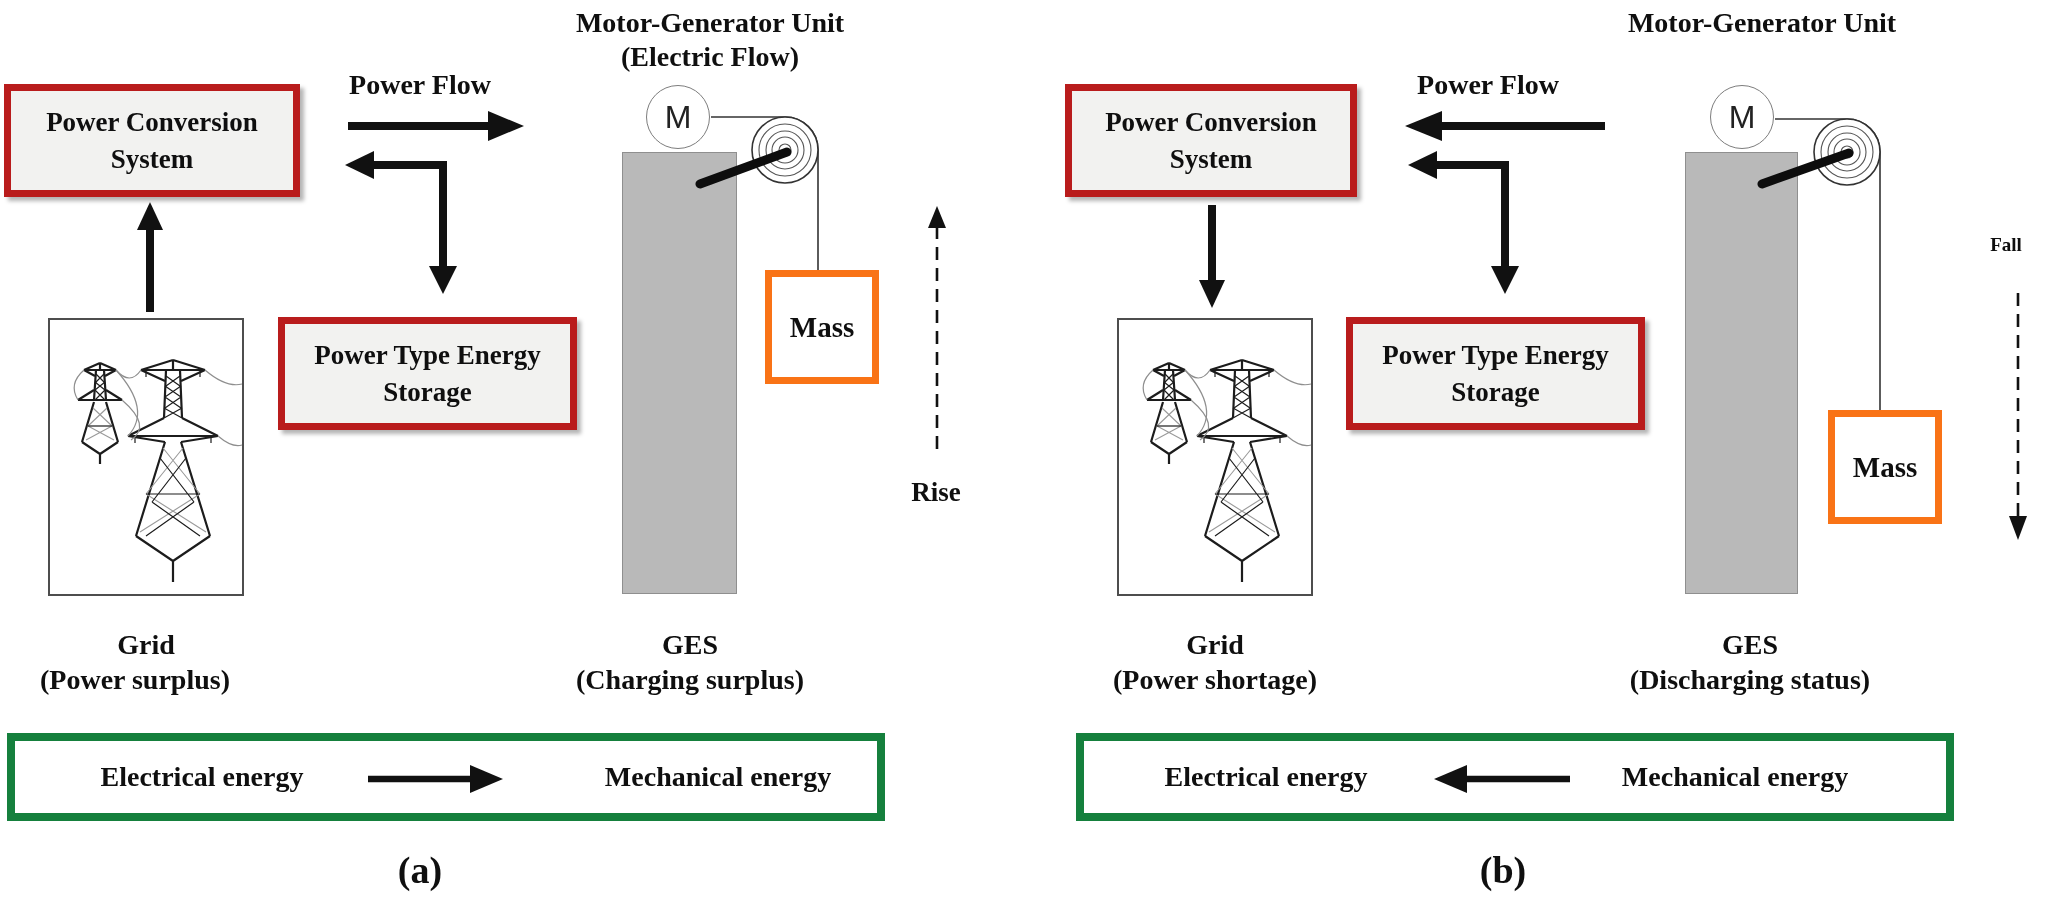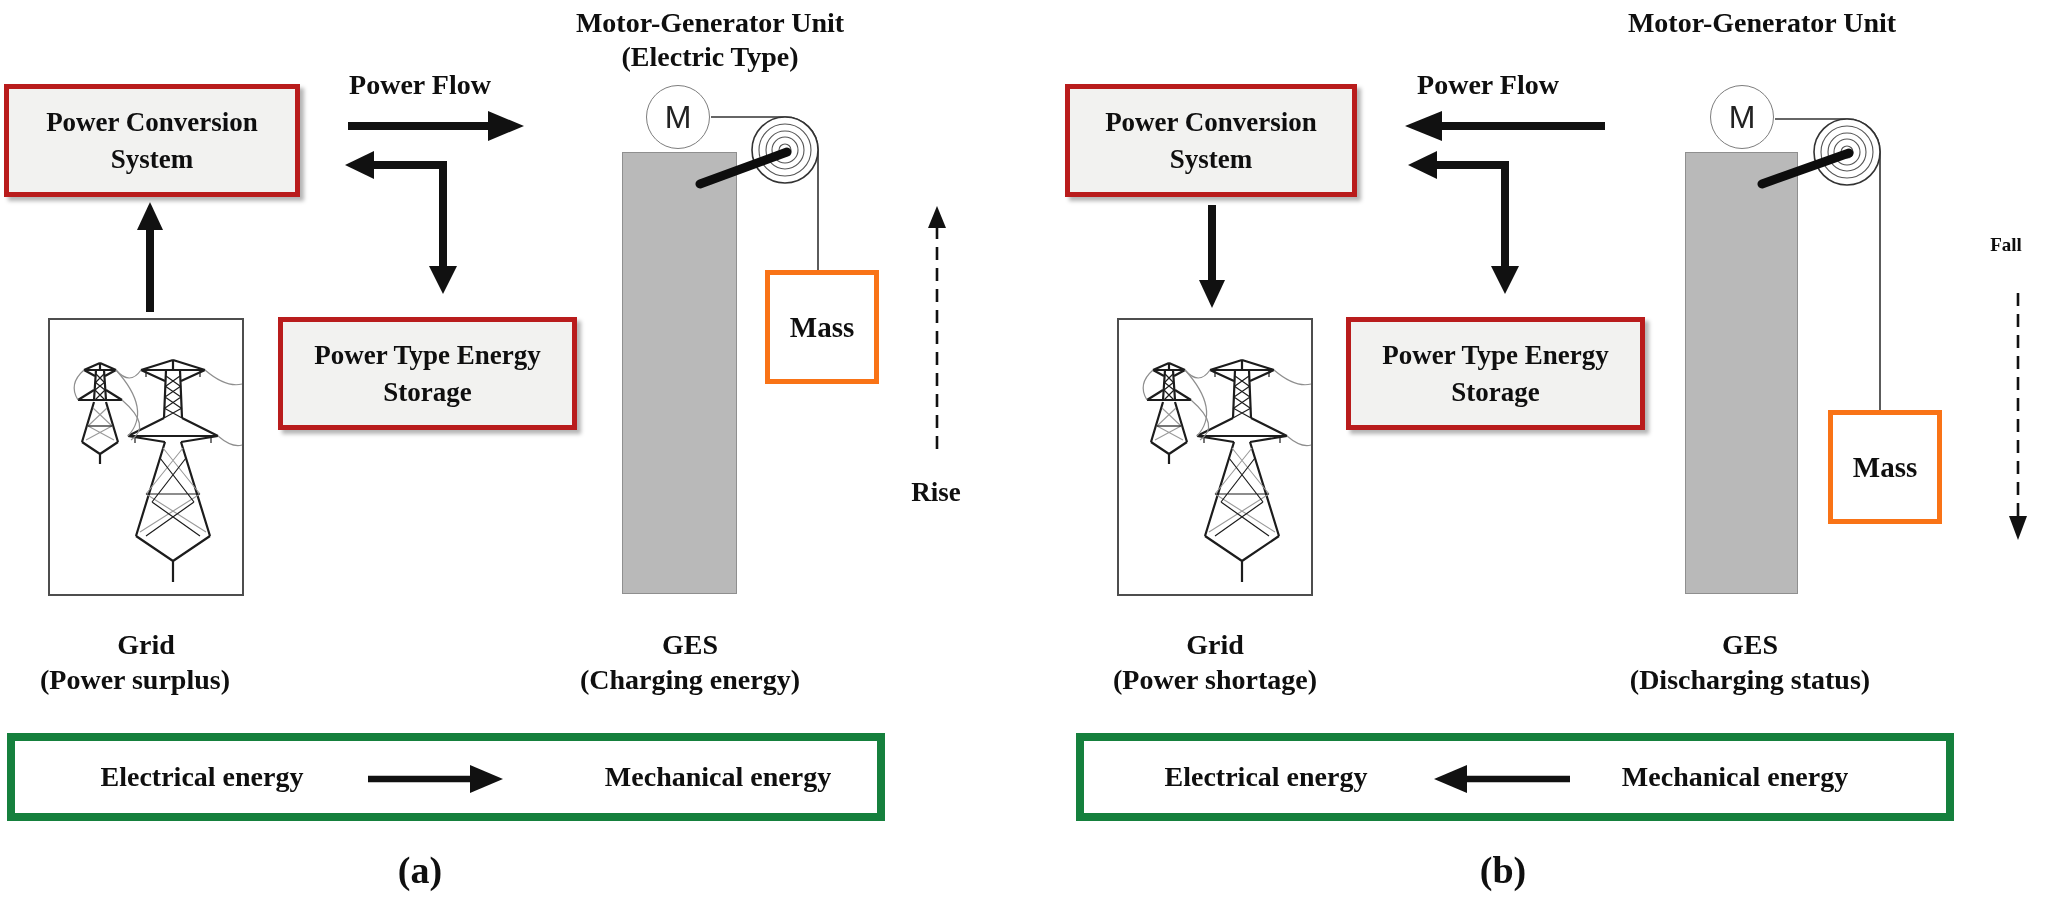--- a/index.html
+++ b/index.html
@@ -1,29 +1,29 @@
 <!DOCTYPE html>
 <html><head>
 <meta charset="utf-8">
 <style>
   html,body{margin:0;padding:0;background:#fff;}
   #stage{position:relative;width:2048px;height:920px;background:#ffffff;overflow:hidden;
          font-family:"Liberation Serif","DejaVu Serif",serif;color:#0f0f0f;}
   .abs{position:absolute;}
   .ctr{transform:translateX(-50%);white-space:nowrap;}
   .lbl{font-weight:bold;font-size:28px;line-height:33px;text-align:center;}
-  .graybox{background:#f2f2f0;border:5px solid #b91c1c;box-shadow:4px 4px 4px #b5b5b5;
+  .graybox{background:#f2f2f0;border:7px solid #b91c1c;box-shadow:4px 4px 4px #b5b5b5;
            display:flex;align-items:center;justify-content:center;text-align:center;
            font-weight:bold;font-size:27px;line-height:37px;box-sizing:border-box;padding:0 18px;}
   .gridbox{background:#ffffff;border:2px solid #4d4d4d;box-sizing:border-box;}
   .tower{background:#b9b9b9;border:1px solid #8f8f8f;box-sizing:border-box;}
   .mcircle{width:64px;height:64px;border-radius:50%;background:#fff;border:1px solid #7d7d7d;
            box-sizing:border-box;display:flex;align-items:center;justify-content:center;
            font-family:"Liberation Sans","DejaVu Sans",sans-serif;font-size:32px;color:#222;}
-  .massbox{background:#fff;border:5px solid #f97316;box-sizing:border-box;display:flex;
+  .massbox{background:#fff;border:7px solid #f97316;box-sizing:border-box;display:flex;
            align-items:center;justify-content:center;font-weight:bold;font-size:29px;}
   .energybox{background:#fff;border:8px solid #15803d;box-sizing:border-box;}
   .energybox span{position:absolute;top:50%;transform:translate(-50%,-50%);
                   font-weight:bold;font-size:28px;white-space:nowrap;}
   .caption{font-weight:bold;font-size:38px;}
   svg.overlay{position:absolute;left:0;top:0;z-index:5;pointer-events:none;}
   .layer2{z-index:6;}
   .layer1{z-index:2;}
   .thick{stroke:#111;stroke-width:8;fill:none;}
   .thin{stroke:#333;stroke-width:1.6;fill:none;}
@@ -147,21 +147,21 @@
       <line class="dash" x1="2018" y1="293" x2="2018" y2="518"></line>
       <polygon class="head" points="2018,540 2009,516 2027,516"></polygon>
     </g>
     <g>
       <line x1="1463" y1="779" x2="1570" y2="779" stroke="#111" stroke-width="6.5"></line>
       <polygon class="head" points="1434,779 1467,765 1467,793"></polygon>
     </g>
   </svg>
 
   <div class="abs layer2 ctr lbl" style="left:710px;top:6px;">Motor-Generator Unit</div>
-  <div class="abs layer2 ctr lbl" style="left:710px;top:40px;">(Electric Type)</div>
+  <div class="abs layer2 ctr lbl" style="left:710px;top:40px;">(Electric Flow)</div>
 
   <div class="abs layer2 graybox" style="left:4px;top:84px;width:296px;height:113px;">
     <span>Power Conversion System</span>
   </div>
 
   <div class="abs layer2 ctr lbl" style="left:420px;top:68px;">Power Flow</div>
 
   <div class="abs layer2 graybox" style="left:278px;top:317px;width:299px;height:113px;">
     <span>Power Type Energy Storage</span>
   </div>
@@ -173,21 +173,21 @@
   <div class="abs layer2 massbox" style="left:765px;top:270px;width:114px;height:114px;">
     <span>Mass</span>
   </div>
 
   <div class="abs layer2 ctr lbl" style="left:936px;top:476px;font-size:27px;">Rise</div>
 
   <div class="abs layer2 ctr lbl" style="left:146px;top:628px;">Grid</div>
   <div class="abs layer2 ctr lbl" style="left:135px;top:663px;">(Power surplus)</div>
 
   <div class="abs layer2 ctr lbl" style="left:690px;top:628px;">GES</div>
-  <div class="abs layer2 ctr lbl" style="left:690px;top:663px;">(Charging energy)</div>
+  <div class="abs layer2 ctr lbl" style="left:690px;top:663px;">(Charging surplus)</div>
 
   <div class="abs layer1 energybox" style="left:7px;top:733px;width:878px;height:88px;">
     <span style="left:187px;">Electrical energy</span>
     <span style="left:703px;">Mechanical energy</span>
   </div>
 
   <div class="abs layer2 ctr caption" style="left:420px;top:848px;">(a)</div>
 
   <div class="abs layer2 ctr lbl" style="left:1762px;top:6px;">Motor-Generator Unit</div>
 

